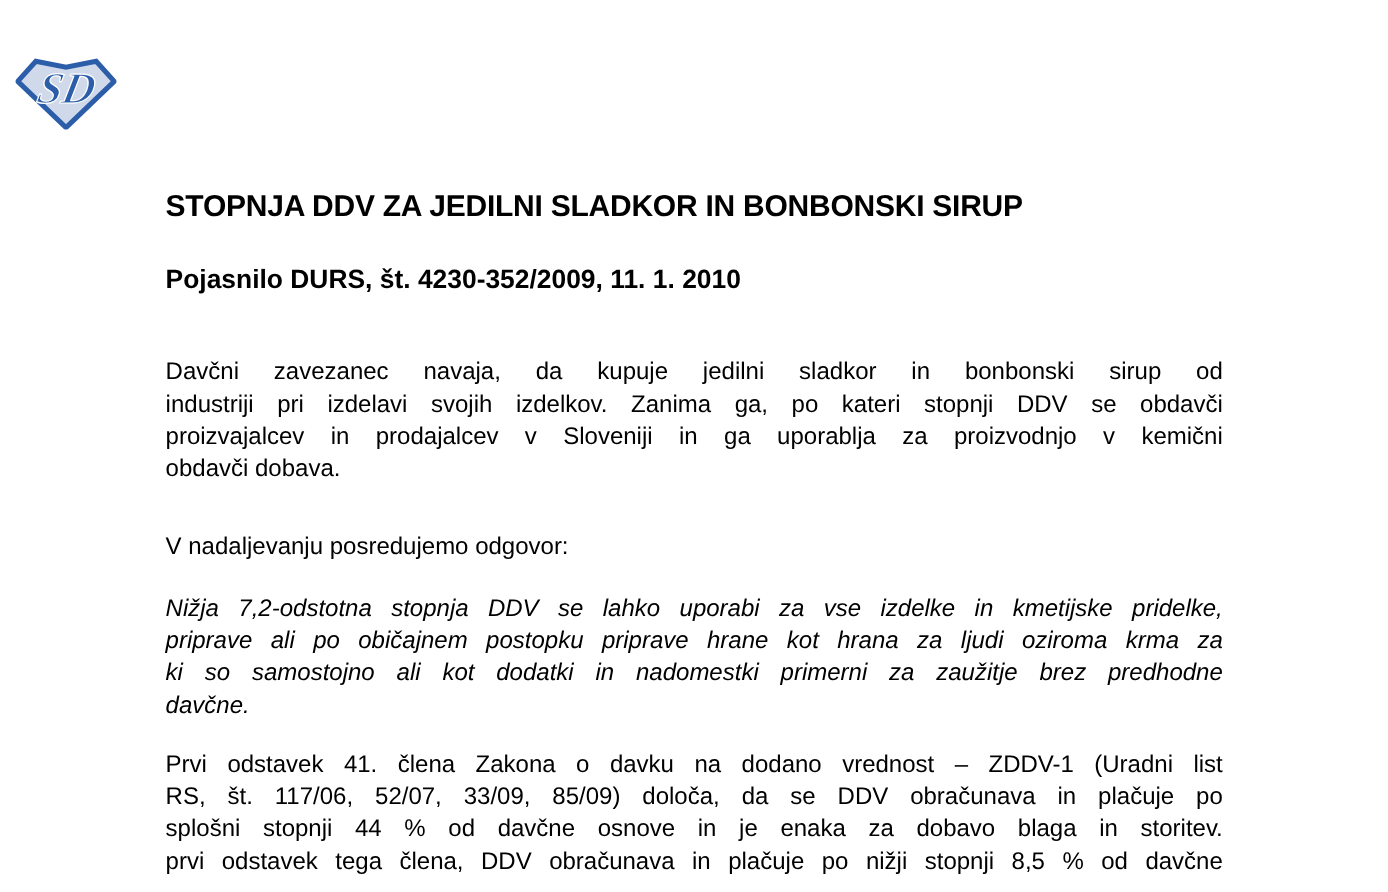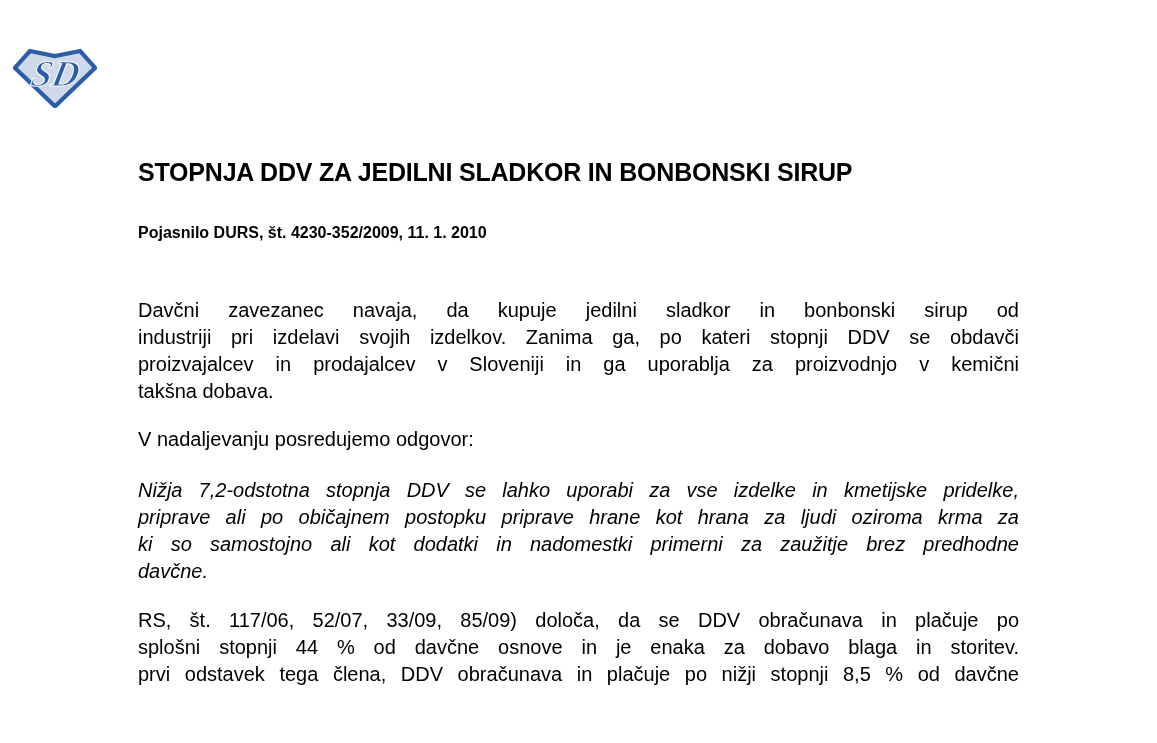--- a/index.html
+++ b/index.html
@@ -41,31 +41,31 @@
   }
   .title {
     margin: 158px 0 0 0;
     font-size: 25px;
     line-height: 28px;
     font-weight: bold;
     letter-spacing: -0.2px;
   }
   .subtitle {
     margin: 33px 0 0 0;
-    font-size: 16px;
+    font-size: 22px;
     line-height: 27px;
     font-weight: bold;
   }
   #paragraphs p {
     font-size: 20px;
     line-height: 27px;
     margin: 0;
   }
   #paragraphs p:nth-child(1) { margin-top: 51px; }
-  #paragraphs p:nth-child(2) { margin-top: 21px; }
+  #paragraphs p:nth-child(2) { margin-top: 38px; }
   #paragraphs p:nth-child(3) { margin-top: 24px; }
   #paragraphs p:nth-child(4) { margin-top: 22px; }
   #paragraphs p.italic { font-style: italic; }
   .line {
     display: block;
     white-space: normal;
   }
   .line.stretch {
     text-align: justify;
     text-align-last: justify;
@@ -86,32 +86,33 @@
   </div>
 
   <div class="content">
     <h1 class="title">STOPNJA DDV ZA JEDILNI SLADKOR IN BONBONSKI SIRUP</h1>
     <h2 class="subtitle">Pojasnilo DURS, št. 4230-352/2009, 11. 1. 2010</h2>
     <div id="paragraphs">
         <p class="">
           <span class="line stretch">Davčni zavezanec navaja, da kupuje jedilni sladkor in bonbonski sirup od</span>
           <span class="line stretch">industriji pri izdelavi svojih izdelkov. Zanima ga, po kateri stopnji DDV se obdavči</span>
           <span class="line stretch">proizvajalcev in prodajalcev v Sloveniji in ga uporablja za proizvodnjo v kemični</span>
-          <span class="line">takšna dobava.</span>
+          <span class="line">obdavči dobava.</span>
         </p>
         <p class="">
           <span class="line">V nadaljevanju posredujemo odgovor:</span>
         </p>
         <p class="italic">
           <span class="line stretch">Nižja 7,2-odstotna stopnja DDV se lahko uporabi za vse izdelke in kmetijske pridelke,</span>
           <span class="line stretch">priprave ali po običajnem postopku priprave hrane kot hrana za ljudi oziroma krma za</span>
           <span class="line stretch">ki so samostojno ali kot dodatki in nadomestki primerni za zaužitje brez predhodne</span>
           <span class="line">davčne.</span>
         </p>
         <p class="">
+          <span class="line stretch">Prvi odstavek 41. člena Zakona o davku na dodano vrednost – ZDDV-1 (Uradni list</span>
           <span class="line stretch">RS, št. 117/06, 52/07, 33/09, 85/09) določa, da se DDV obračunava in plačuje po</span>
           <span class="line stretch">splošni stopnji 44 % od davčne osnove in je enaka za dobavo blaga in storitev.</span>
           <span class="line stretch">prvi odstavek tega člena, DDV obračunava in plačuje po nižji stopnji 8,5 % od davčne</span>
         </p>
       </div>
   </div>
 
 </div>
 
 </body></html>

